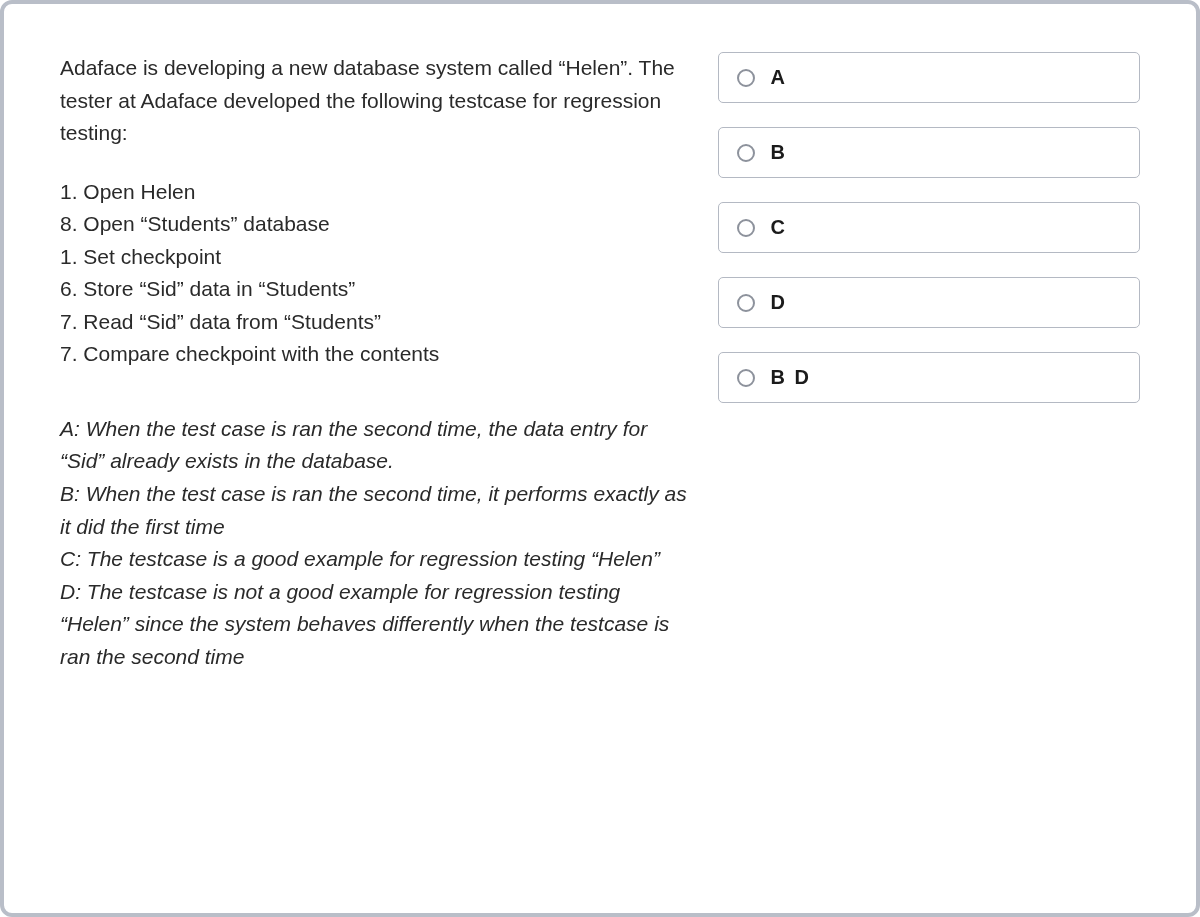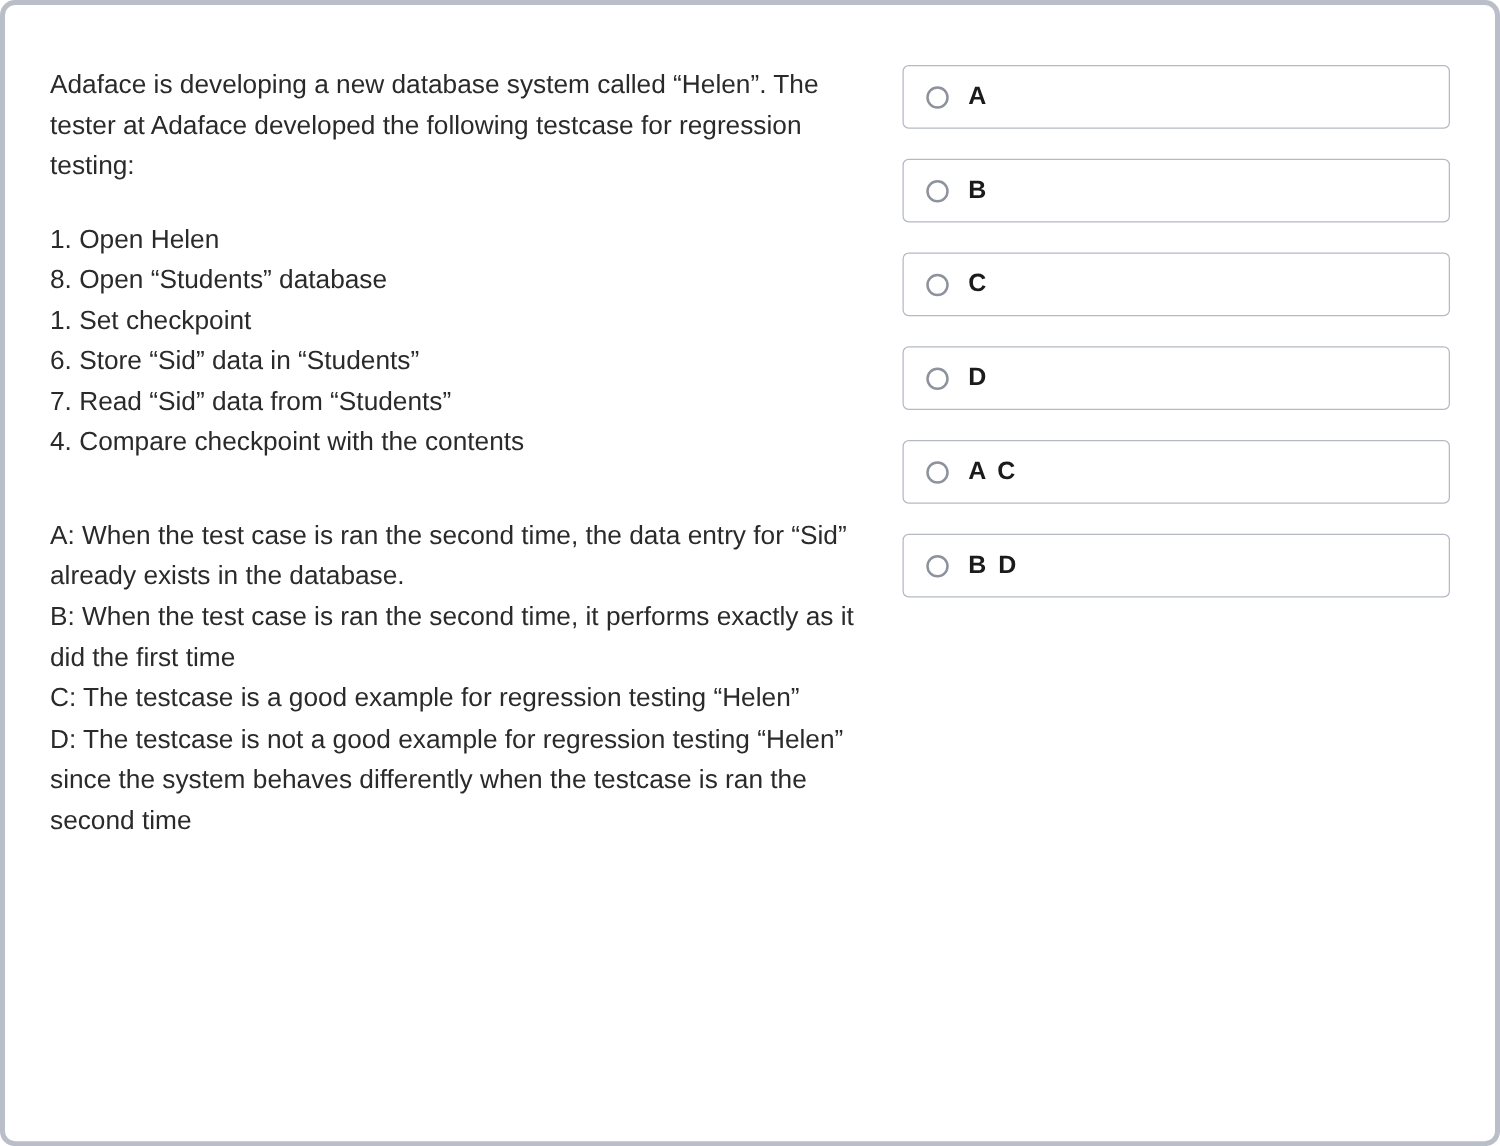--- a/index.html
+++ b/index.html
@@ -12,21 +12,21 @@
     background: #fff;
     padding: 0;
     display: flex;
     justify-content: center;
   }
   .card {
     width: 1200px;
     min-height: 917px;
     border: 4px solid #b9bec8;
     border-radius: 12px;
-    padding: 48px 36px;
+    padding: 48px 56px;
     display: flex;
     gap: 24px;
     color: #2a2a2a;
   }
   .left-col {
     flex: 1.5;
     font-size: 21px;
     line-height: 1.55;
   }
   .right-col {
@@ -74,25 +74,25 @@
 <div class="card">
   <div class="left-col">
     <p class="para">Adaface is developing a new database system called “Helen”. The tester at Adaface developed the following testcase for regression testing:</p>
 
     <div class="steps">
       <div class="step-line">1. Open Helen</div>
       <div class="step-line">8. Open “Students” database</div>
       <div class="step-line">1. Set checkpoint</div>
       <div class="step-line">6. Store “Sid” data in “Students”</div>
       <div class="step-line">7. Read “Sid” data from “Students”</div>
-      <div class="step-line">4. Compare checkpoint with the contents</div>
+      <div class="step-line">7. Compare checkpoint with the contents</div>
     </div>
 
 
-    <p class="para" style="white-space:pre-line;">A: When the test case is ran the second time, the data entry for “Sid” already exists in the database.
+    <p class="para" style="white-space:pre-line;font-style:italic;">A: When the test case is ran the second time, the data entry for “Sid” already exists in the database.
 B: When the test case is ran the second time, it performs exactly as it did the first time
 C: The testcase is a good example for regression testing “Helen”
 D: The testcase is not a good example for regression testing “Helen” since the system behaves differently when the testcase is ran the second time</p>
   </div>
 
   <div class="right-col">
     <div class="option">
       <span class="radio-circle"></span>
       <span class="option-label">A</span>
     </div>
@@ -103,20 +103,16 @@
     <div class="option">
       <span class="radio-circle"></span>
       <span class="option-label">C</span>
     </div>
     <div class="option">
       <span class="radio-circle"></span>
       <span class="option-label">D</span>
     </div>
     <div class="option">
       <span class="radio-circle"></span>
-      <span class="option-label">A C</span>
-    </div>
-    <div class="option">
-      <span class="radio-circle"></span>
       <span class="option-label">B D</span>
     </div>
   </div>
 </div>
 
 </body></html>

